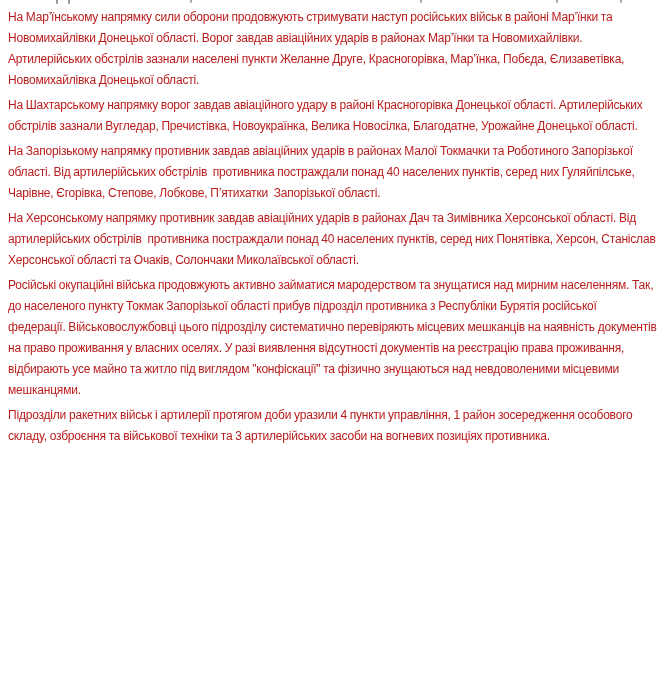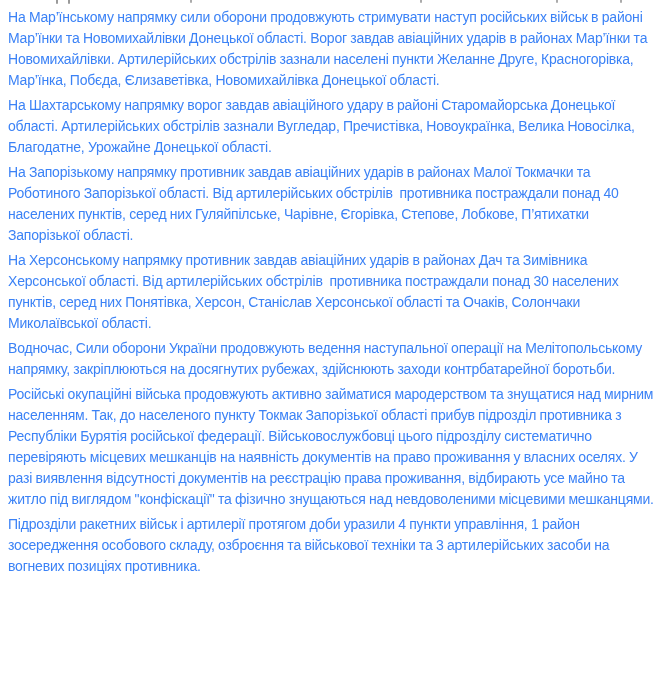--- a/index.html
+++ b/index.html
@@ -12,22 +12,22 @@
     height: 688px;
     overflow: hidden;
     font-family: "Liberation Sans", sans-serif;
   }
   .doc {
     position: relative;
     box-sizing: border-box;
     width: 663px;
     height: 688px;
     padding: 7px 6px 0 8px;
-    color: #3b82f6;
-    font-size: 14px;
+    color: #b91c1c;
+    font-size: 12px;
     line-height: 21px;
     letter-spacing: -0.2px;
   }
   .para {
     margin: 0 0 4px 0;
     white-space: pre-wrap;
     word-spacing: -0.3px;
   }
   
   .clipped-row {
@@ -56,20 +56,19 @@
   <div class="clipped-row">
     <span class="frag" style="left:56px"></span>
     <span class="frag" style="left:68px"></span>
     <span class="frag small" style="left:190px"></span>
     <span class="frag small" style="left:420px"></span>
     <span class="frag small" style="left:556px"></span>
     <span class="frag small" style="left:620px"></span>
   </div>
 
   <p class="para">На Мар’їнському напрямку сили оборони продовжують стримувати наступ російських військ в районі Мар’їнки та Новомихайлівки Донецької області. Ворог завдав авіаційних ударів в районах Мар’їнки та Новомихайлівки. Артилерійських обстрілів зазнали населені пункти Желанне Друге, Красногорівка, Мар’їнка, Побєда, Єлизаветівка, Новомихайлівка Донецької області.</p>
-  <p class="para">На Шахтарському напрямку ворог завдав авіаційного удару в районі Старомайорська Донецької області. Артилерійських обстрілів зазнали Вугледар, Пречистівка, Новоукраїнка, Велика Новосілка, Благодатне, Урожайне Донецької області.</p>
+  <p class="para">На Шахтарському напрямку ворог завдав авіаційного удару в районі Красногорівка Донецької області. Артилерійських обстрілів зазнали Вугледар, Пречистівка, Новоукраїнка, Велика Новосілка, Благодатне, Урожайне Донецької області.</p>
   <p class="para">На Запорізькому напрямку противник завдав авіаційних ударів в районах Малої Токмачки та Роботиного Запорізької області. Від артилерійських обстрілів  противника постраждали понад 40 населених пунктів, серед них Гуляйпілське, Чарівне, Єгорівка, Степове, Лобкове, П’ятихатки  Запорізької області.</p>
-  <p class="para">На Херсонському напрямку противник завдав авіаційних ударів в районах Дач та Зимівника Херсонської області. Від артилерійських обстрілів  противника постраждали понад 30 населених пунктів, серед них Понятівка, Херсон, Станіслав Херсонської області та Очаків, Солончаки Миколаївської області.</p>
-  <p class="para">Водночас, Сили оборони України продовжують ведення наступальної операції на Мелітопольському напрямку, закріплюються на досягнутих рубежах, здійснюють заходи контрбатарейної боротьби.</p>
+  <p class="para">На Херсонському напрямку противник завдав авіаційних ударів в районах Дач та Зимівника Херсонської області. Від артилерійських обстрілів  противника постраждали понад 40 населених пунктів, серед них Понятівка, Херсон, Станіслав Херсонської області та Очаків, Солончаки Миколаївської області.</p>
   <p class="para">Російські окупаційні війська продовжують активно займатися мародерством та знущатися над мирним населенням. Так, до населеного пункту Токмак Запорізької області прибув підрозділ противника з Республіки Бурятія російської федерації. Військовослужбовці цього підрозділу систематично перевіряють місцевих мешканців на наявність документів на право проживання у власних оселях. У разі виявлення відсутності документів на реєстрацію права проживання, відбирають усе майно та житло під виглядом "конфіскації" та фізично знущаються над невдоволеними місцевими мешканцями.</p>
   <p class="para">Підрозділи ракетних військ і артилерії протягом доби уразили 4 пункти управління, 1 район зосередження особового складу, озброєння та військової техніки та 3 артилерійських засоби на вогневих позиціях противника.</p>
 
 </main>
 
 </body></html>

